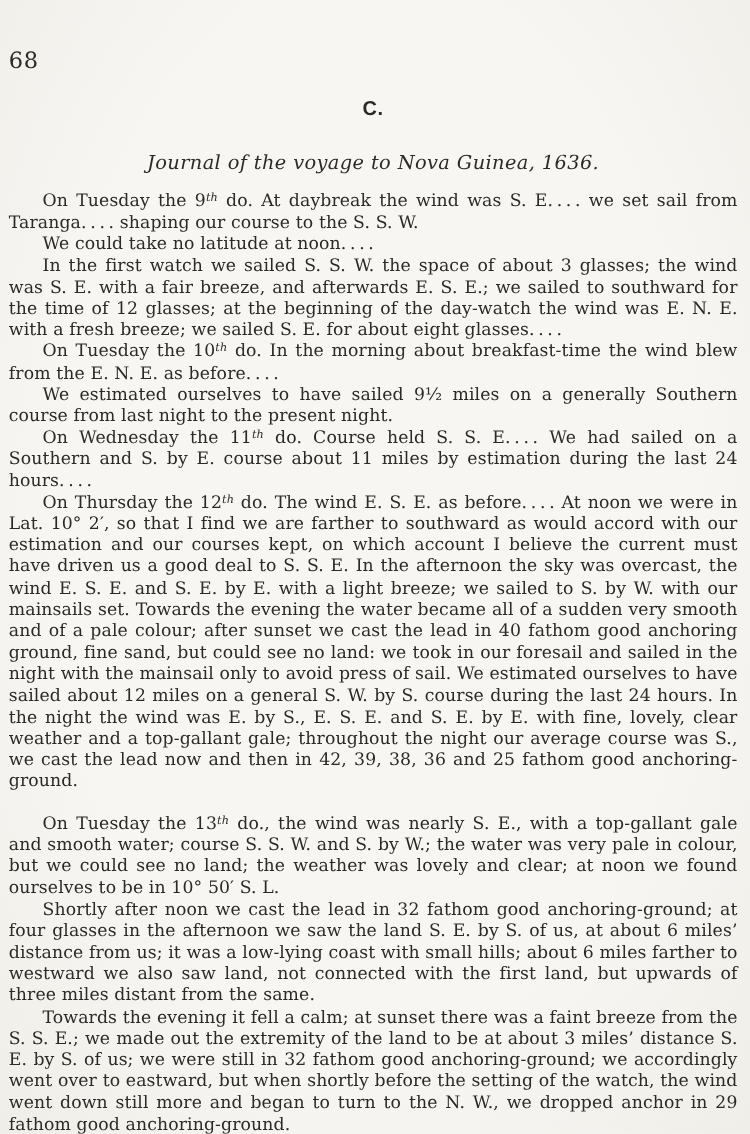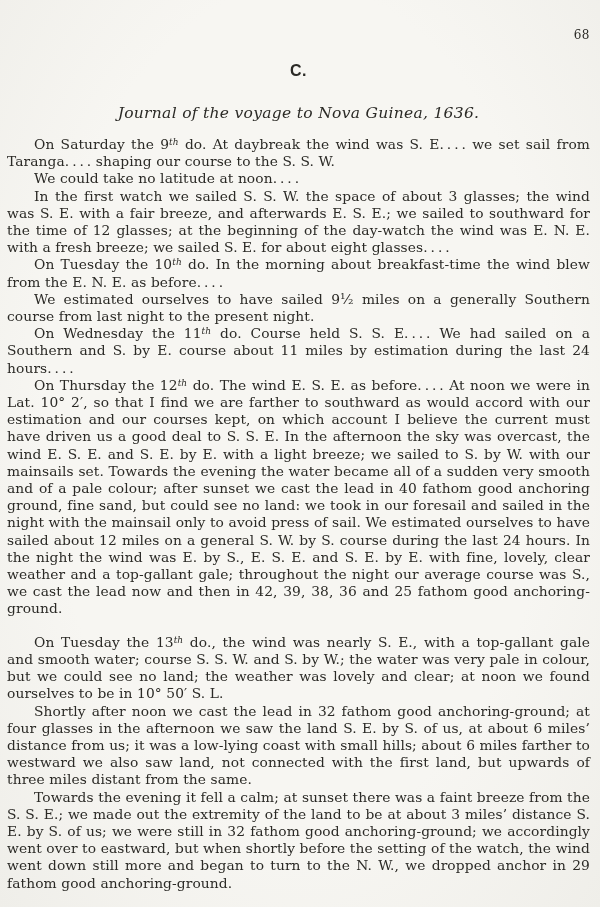--- a/index.html
+++ b/index.html
@@ -15,23 +15,23 @@
     color: #2b2a26;
     font-family: "DejaVu Serif", "Liberation Serif", serif;
   }
   .page {
     box-sizing: border-box;
     width: 600px;
     height: 907px;
     padding: 0 10px 0 7px;
   }
   .page-number {
-    margin-top: 28px;
-    text-align: right;
-    font-size: 12px;
+    margin-top: 38px;
+    text-align: left;
+    font-size: 18px;
     letter-spacing: 0.5px;
   }
   .section-letter {
     margin-top: 20px;
     text-align: center;
     font-size: 16px;
     font-weight: bold;
     font-family: "Liberation Sans", "DejaVu Sans", sans-serif;
     letter-spacing: 0.5px;
   }
@@ -67,21 +67,21 @@
   }
 </style>
 </head>
 <body>
 
 <div class="page">
   <div class="page-number">68</div>
   <div class="section-letter">C.</div>
   <div class="chapter-title">Journal of the voyage to Nova Guinea, 1636.</div>
   <div class="body-text">
-      <p><span>On Saturday the 9</span><sup>th</sup><span> do. At daybreak the wind was S. E. . . . we set sail from Taranga. . . . shaping our course to the S. S. W.</span></p>
+      <p><span>On Tuesday the 9</span><sup>th</sup><span> do. At daybreak the wind was S. E. . . . we set sail from Taranga. . . . shaping our course to the S. S. W.</span></p>
       <p><span>We could take no latitude at noon. . . .</span></p>
       <p><span>In the first watch we sailed S. S. W. the space of about 3 glasses; the wind was S. E. with a fair breeze, and afterwards E. S. E.; we sailed to southward for the time of 12 glasses; at the beginning of the day-watch the wind was E. N. E. with a fresh breeze; we sailed S. E. for about eight glasses. . . .</span></p>
       <p><span>On Tuesday the 10</span><sup>th</sup><span> do. In the morning about breakfast-time the wind blew from the E. N. E. as before. . . .</span></p>
       <p><span>We estimated ourselves to have sailed 9¹⁄₂ miles on a generally Southern course from last night to the present night.</span></p>
       <p><span>On Wednesday the 11</span><sup>th</sup><span> do. Course held S. S. E. . . . We had sailed on a Southern and S. by E. course about 11 miles by estimation during the last 24 hours. . . .</span></p>
       <p><span>On Thursday the 12</span><sup>th</sup><span> do. The wind E. S. E. as before. . . . At noon we were in Lat. 10° 2′, so that I find we are farther to southward as would accord with our estimation and our courses kept, on which account I believe the current must have driven us a good deal to S. S. E. In the afternoon the sky was overcast, the wind E. S. E. and S. E. by E. with a light breeze; we sailed to S. by W. with our mainsails set. Towards the evening the water became all of a sudden very smooth and of a pale colour; after sunset we cast the lead in 40 fathom good anchoring ground, fine sand, but could see no land: we took in our foresail and sailed in the night with the mainsail only to avoid press of sail. We estimated ourselves to have sailed about 12 miles on a general S. W. by S. course during the last 24 hours. In the night the wind was E. by S., E. S. E. and S. E. by E. with fine, lovely, clear weather and a top-gallant gale; throughout the night our average course was S., we cast the lead now and then in 42, 39, 38, 36 and 25 fathom good anchoring-ground.</span></p>
       <p class="gap"><span>On Tuesday the 13</span><sup>th</sup><span> do., the wind was nearly S. E., with a top-gallant gale and smooth water; course S. S. W. and S. by W.; the water was very pale in colour, but we could see no land; the weather was lovely and clear; at noon we found ourselves to be in 10° 50′ S. L.</span></p>
       <p><span>Shortly after noon we cast the lead in 32 fathom good anchoring-ground; at four glasses in the afternoon we saw the </span><b>land</b><span> S. E. by S. of us, at about 6 miles’ distance from us; it was a low-lying coast with small hills; about 6 miles farther to westward we also saw land, not connected with the first land, but upwards of three miles distant from the same.</span></p>
       <p><span>Towards the evening it fell a calm; at sunset there was a faint breeze from the S. S. E.; we made out the extremity of the land to be at about 3 miles’ distance S. E. by S. of us; we were still in 32 fathom good anchoring-ground; we accordingly went over to eastward, but when shortly before the setting of the watch, the wind went down still more and began to turn to the N. W., we dropped anchor in 29 fathom good anchoring-ground.</span></p>
     </div>

